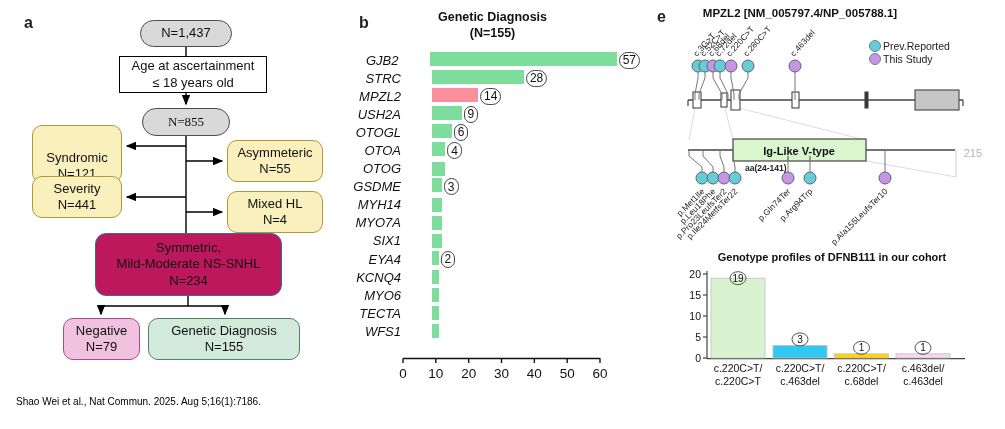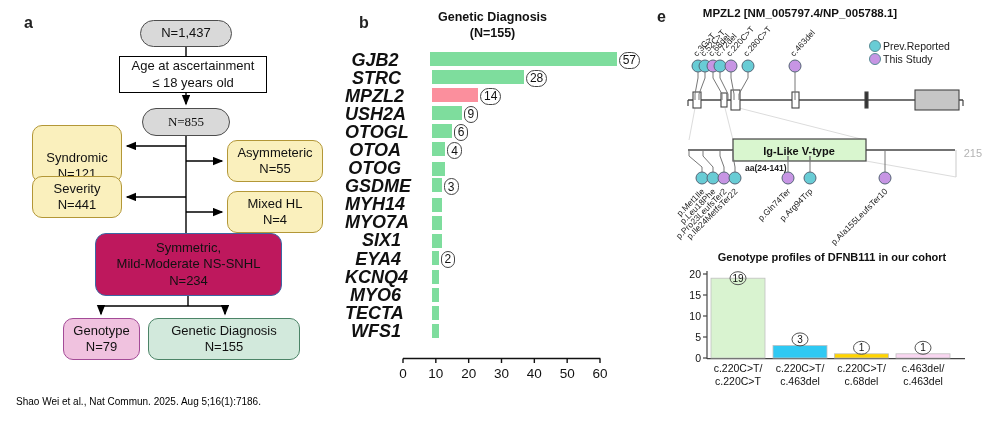--- a/index.html
+++ b/index.html
@@ -14,21 +14,21 @@
   .fa-white{background:#fff;border:1.3px solid #000;}
   .fa-yellow{background:#faf0bd;border:1.4px solid #b39737;border-radius:10px;}
   .fa-blue{background:#be185d;border:1.4px solid #3b68a5;border-radius:11px;}
   .fa-pink{background:#f0c2df;border:1.4px solid #a34b97;border-radius:10px;}
   .fa-green{background:#d2e9dc;border:1.4px solid #4c8467;border-radius:10px;}
   
   #panel-b{left:345px;top:5px;width:295px;height:385px;}
   .gd-title{position:absolute;left:40px;top:5px;width:215px;text-align:center;font-weight:bold;font-size:12.5px;line-height:1.25;}
   #gd-rows{position:absolute;left:0;top:46px;width:295px;}
   .gd-row{display:flex;align-items:center;height:18.1px;}
-  .gd-gene{width:56px;text-align:right;padding-right:3px;font-style:italic;font-size:18px;white-space:nowrap;font-weight:bold;}
+  .gd-gene{width:56px;text-align:right;padding-right:3px;font-style:italic;font-size:13px;white-space:nowrap;}
   .gd-barwrap{display:flex;align-items:flex-start;padding-left:28px;}
   .gd-bar{height:14px;}
   .gd-oval{display:inline-flex;align-items:center;justify-content:center;border:1.5px solid #444;
            border-radius:10px;padding:0 3px;height:15px;font-size:12px;margin-left:2px;background:#fff;}
   .citation{font-size:10px;color:#000;}
   svg text{font-family:"Liberation Sans", sans-serif;}
 </style>
 </head>
 <body>
 
@@ -83,21 +83,21 @@
     <div class="fa-box fa-yellow" style="left:227px;top:191px;width:96px;height:42px;">
       <span>Mixed HL</span>
       <span>N=4</span>
     </div>
     <div class="fa-box fa-blue" style="left:95px;top:233px;width:187px;height:63px;">
       <span>Symmetric,</span>
       <span>Mild-Moderate NS-SNHL</span>
       <span>N=234</span>
     </div>
     <div class="fa-box fa-pink" style="left:63px;top:318px;width:77px;height:42px;">
-      <span>Genotype</span>
+      <span>Negative</span>
       <span>N=79</span>
     </div>
     <div class="fa-box fa-green" style="left:148px;top:318px;width:152px;height:42px;">
       <span>Genetic Diagnosis</span>
       <span>N=155</span>
     </div>
   </div>
 
   <div class="abs" id="panel-b">
     <div class="abs panel-letter" style="left:14px;top:9px;">b</div>

